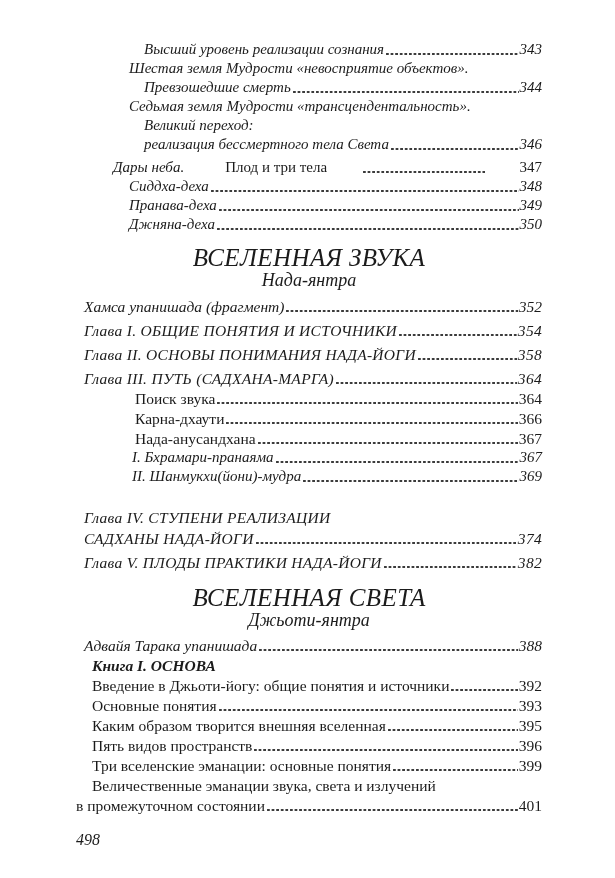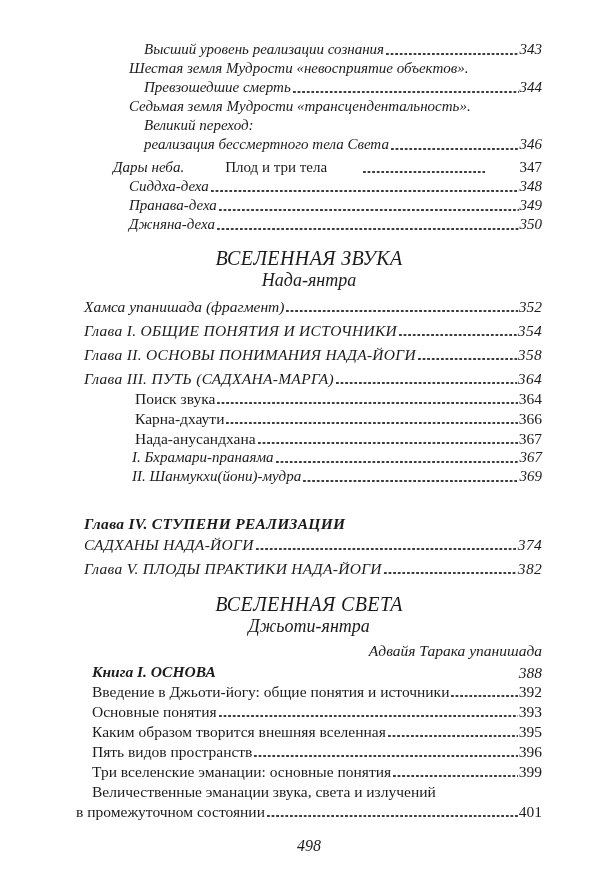--- a/index.html
+++ b/index.html
@@ -44,45 +44,44 @@
   .out   { margin-left: 0; }    
   .mrg   { margin-left: 8px; }  
   .indA  { margin-left: 37px; gap: 34px; } 
   .indB  { margin-left: 16px; text-align: center; } 
   .indN  { margin-left: 56px; } 
   .indM  { margin-left: 53px; } 
   .indP  { margin-left: 59px; } 
   .indD  { margin-left: 68px; } 
   .mt3 { margin-top: 3px; text-align: right; }
   .mt4 { margin-top: 4px; }
-  .mt5 { margin-top: 5px; flex-direction: column; }
+  .mt5 { margin-top: 5px; }
   .mt6 { margin-top: 6px; }
   .h21 { height: 21px; }
-  .gap-big { margin-top: 26px; font-weight: bold; }
+  .gap-big { margin-top: 20px; }
   
   .sect { text-align: center; margin-top: 12px; }
   .sect2 { margin-top: 14px; }
   .sect .title {
     font-style: italic;
-    font-size: 20px;
+    font-size: 25px;
     line-height: 24px;
     letter-spacing: 0.4px;
   }
   .sect .subtitle {
     font-style: italic;
     font-size: 18px;
     line-height: 20px;
   }
   
   .t-it { font-style: italic; white-space: nowrap; margin-right: 7px; }
   .t-ro { font-style: normal; white-space: nowrap; }
   
   .folio {
     margin-top: 16px;
-    text-align: center;
     font-style: italic;
     font-size: 16px;
   }
 </style>
 </head>
 <body>
 
 <div class="page">
 
   <div class="row sm i indD">

